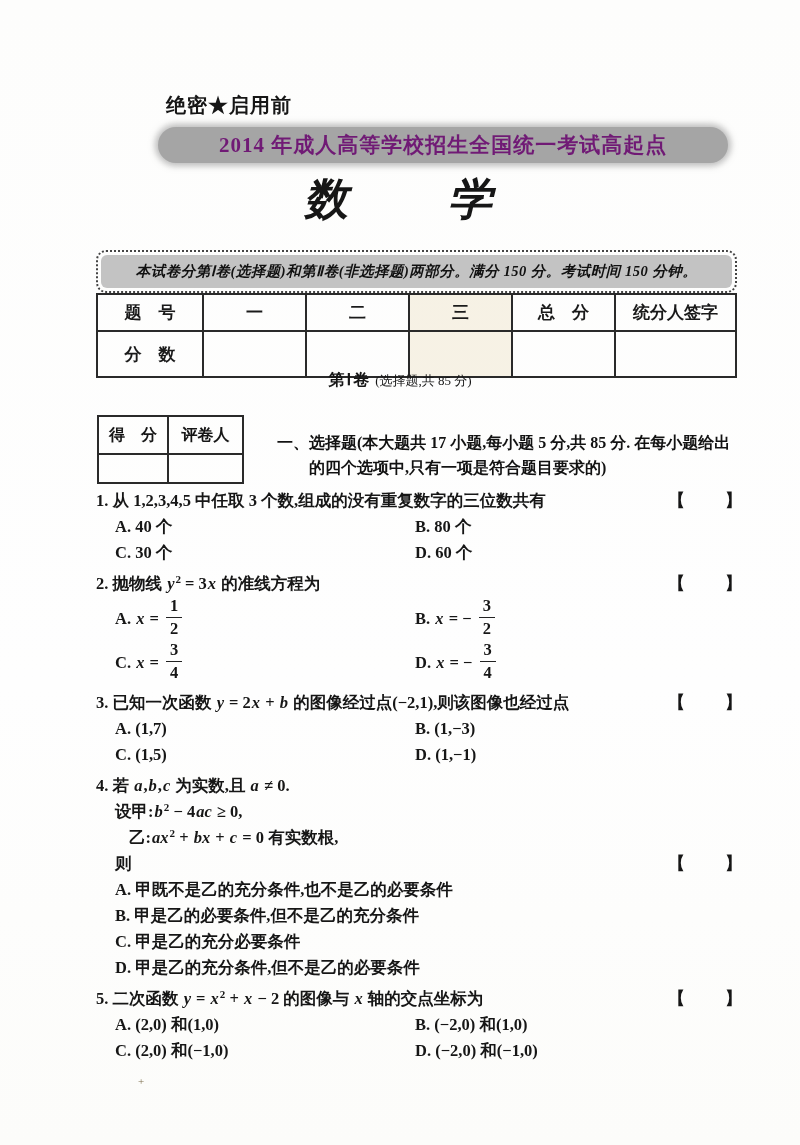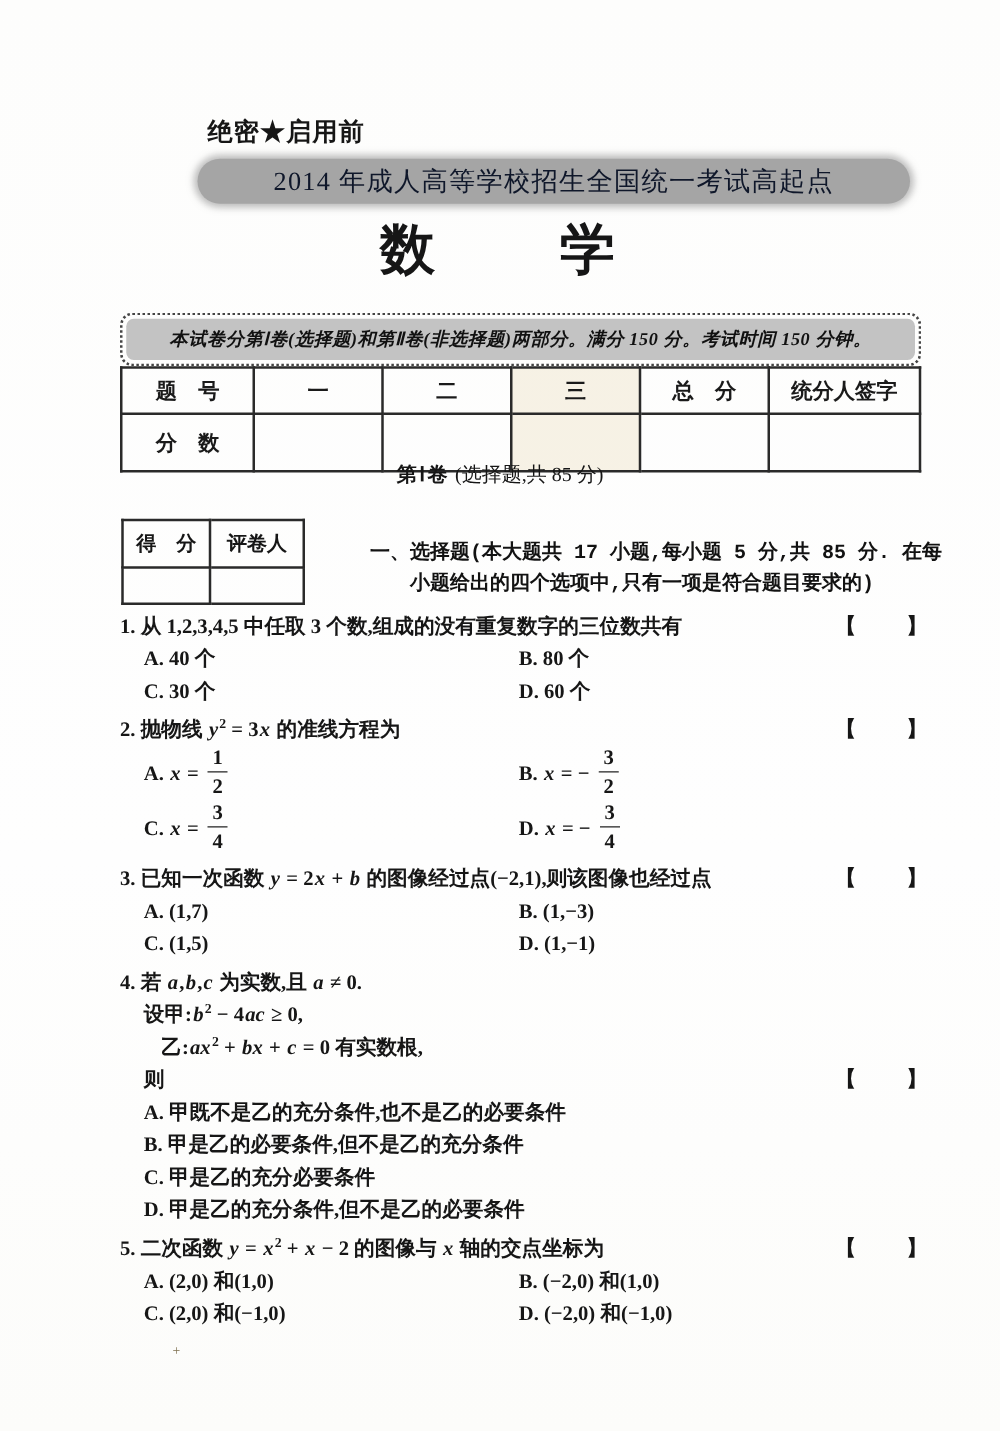--- a/index.html
+++ b/index.html
@@ -19,26 +19,26 @@
     font-size:20px; font-weight:bold; letter-spacing:1px;
   }
   .banner {
     position:absolute; left:158px; top:127px; width:570px; height:36px;
     background:#a5a5a5;
     border-radius:18px;
     box-shadow:0 0 6px 3px rgba(165,165,165,0.75);
     display:flex; align-items:center; justify-content:center;
   }
   .banner span {
-    font-size:21px; font-weight:normal; color:#0f172a; letter-spacing:1px;
+    font-size:21px; font-weight:bold; color:#701a75; letter-spacing:1px;
     white-space:nowrap;
   }
   .page-title {
     position:absolute; left:0; top:170px; width:800px;
-    text-align:center; font-size:44px; font-weight:bold; letter-spacing:4px;
+    text-align:center; font-size:44px; font-weight:bold; letter-spacing:4px;font-style:italic;
   }
 
   
   .notice {
     position:absolute; left:96px; top:250px; width:641px; height:43px;
     border:2px dotted #444; border-radius:10px;
     display:flex; align-items:center; justify-content:center;
     padding:3px;
   }
   .notice-inner {
@@ -59,38 +59,38 @@
   }
   .score-table tr:nth-child(1) td { height:37px; }
   .score-table tr:nth-child(2) td { height:46px; }
   .score-table .col-three { background:rgba(216,186,120,0.18); }
 
   
   .section-heading {
     position:absolute; left:0; top:370px; width:800px; text-align:center;
   }
   .section-heading .main { font-size:16px; font-weight:bold; letter-spacing:2px; }
-  .section-heading .sub  { font-size:16px; font-weight:normal; }
+  .section-heading .sub  { font-size:13px; font-weight:normal; }
 
   
   .grader-box {
     position:absolute; left:97px; top:415px; width:147px;
     border-collapse:collapse; table-layout:fixed;
   }
   .grader-box td {
     border:2px solid #2a2a2a; text-align:center; vertical-align:middle;
     font-size:16px; font-weight:bold;margin-left:42px;
   }
   .grader-box tr:nth-child(1) td { height:38px; }
   .grader-box tr:nth-child(2) td { height:29px; }
 
   
   .instructions {
-    position:absolute; left:296px; top:430px; width:468px;
-    font-family:Liberation Mono, monospace;
+    position:absolute; left:277px; top:430px; width:468px;
+    font-family:Liberation Serif, serif;
     font-size:16px; font-weight:bold; line-height:25px;
     padding-left:32px; text-indent:-32px;
     color:#121212;
   }
 
   
   .questions { position:absolute; left:96px; top:488px; width:648px; }
   .question { margin-bottom:5px; font-size:16.5px; font-weight:600; }
   .qline { position:relative; line-height:26px; padding-right:76px; }
   .bracket {

